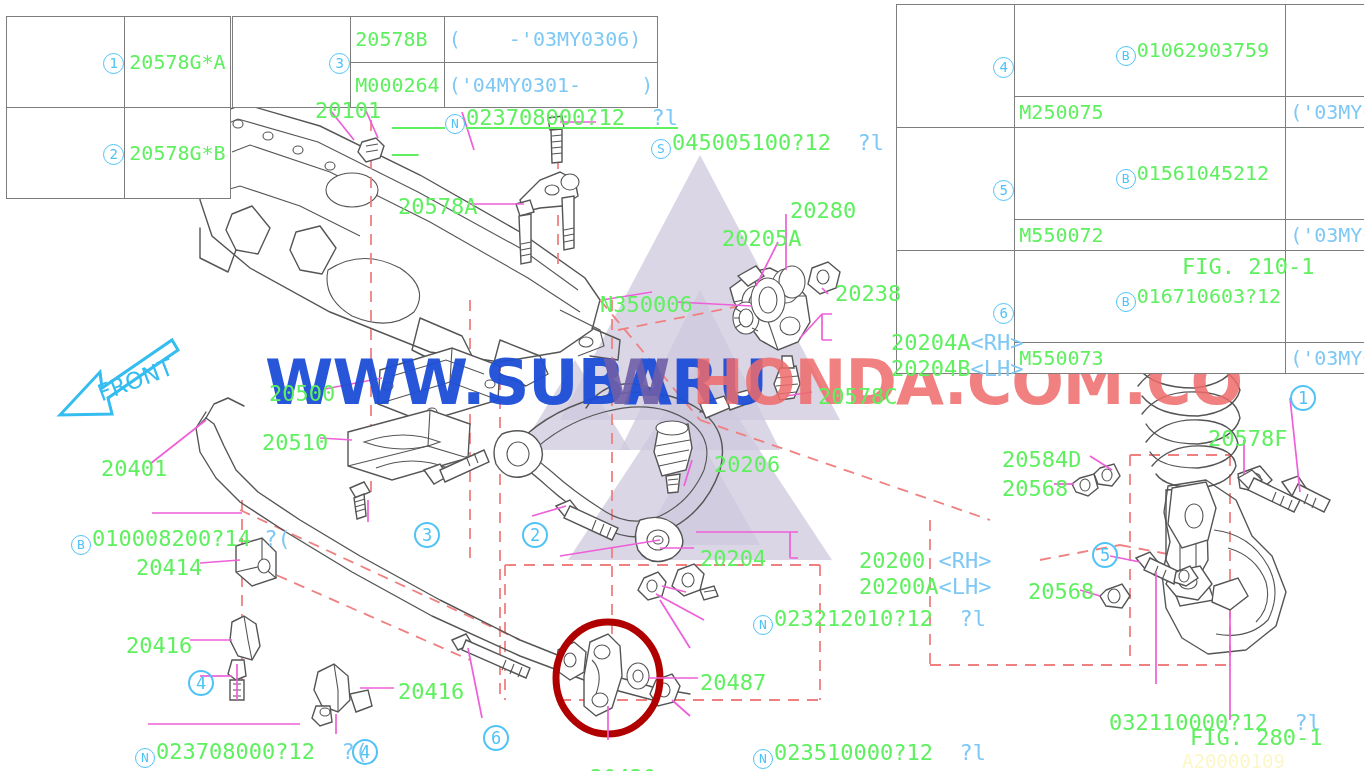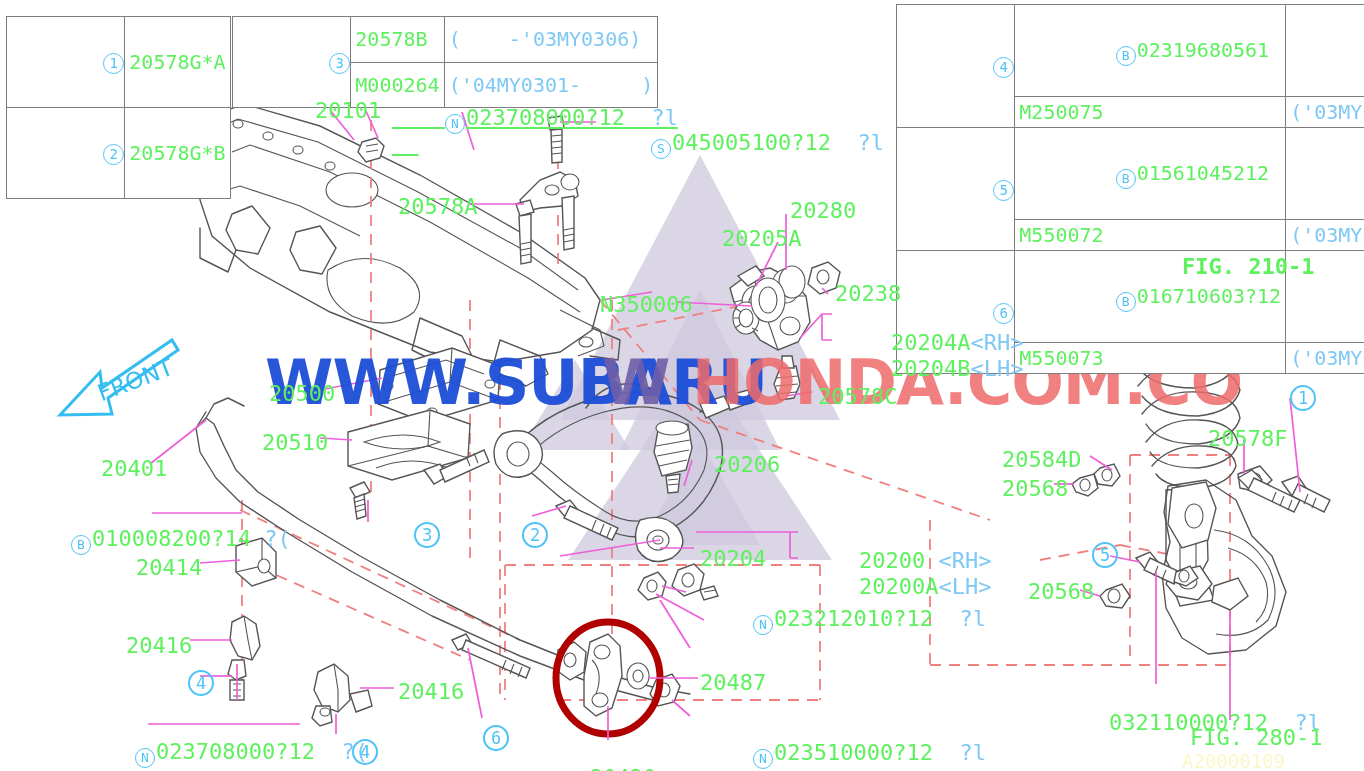--- a/index.html
+++ b/index.html
@@ -474,21 +474,21 @@
   </tbody>
     </table>
 
   <table class="tbl" style="left:896px;top:4px;width:480px;">
     <tbody>
         <tr>
       <td class="idx" rowspan="2">
         <span class="circnum">4</span>
       </td>
       <td style="width:218px;">
-        <span class="cb">B</span><span>02319680561</span>
+        <span class="cb">B</span><span>01062903759</span>
       </td>
       <td class="date">
            
       </td>
     </tr>
     <tr>
       <td>M250075</td>
       <td class="date">('03MY0306-        )</td>
     </tr>
     <tr>
@@ -581,21 +581,21 @@
   </div>
   <div class="lbl" style="left:700px;top:548px;">20204</div>
 
   <div class="lbl" style="left:700px;top:586px;">
     <span class="cb">N</span><span>023212010?12</span><span class="sub">  </span><span class="sub">?l</span>
   </div>
   <div class="lbl" style="left:700px;top:720px;">
     <span class="cb">N</span><span>023510000?12</span><span class="sub">  </span><span class="sub">?l</span>
   </div>
 
-  <div class="lbl" style="left:1182px;top:256px;font-weight:bold;">FIG. 210-1</div>
+  <div class="lbl" style="left:1182px;top:256px;">FIG. 210-1</div>
   <div class="lbl" style="left:1208px;top:428px;">20578F</div>
   <div class="lbl" style="left:1002px;top:449px;">20584D</div>
   <div class="lbl" style="left:1002px;top:478px;">20568</div>
   <div class="lbl" style="left:1028px;top:581px;">20568</div>
 
   <div class="lbl" style="left:1056px;top:690px;">
     <span>032110000?12</span><span class="sub">  </span><span class="sub">?l</span>
   </div>
   <div class="lbl" style="left:1190px;top:727px;">FIG. 280-1</div>
 

